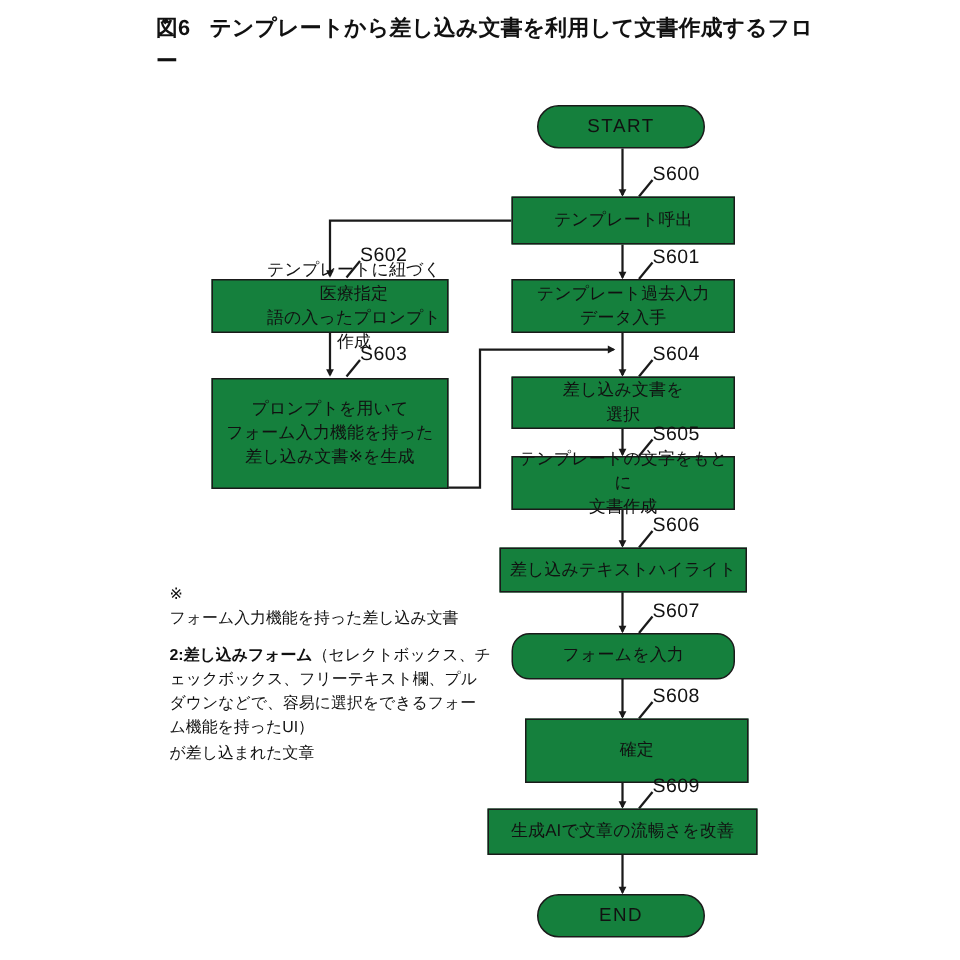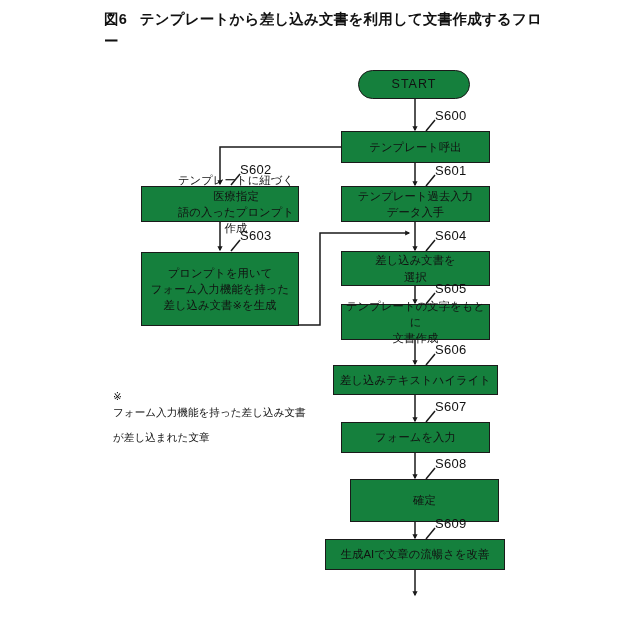--- a/index.html
+++ b/index.html
@@ -185,44 +185,48 @@
 
   <div class="node" style="left:341px; top:304px; width:149px; height:36px;">
     <span class="node-label">テンプレートの文字をもとに
 文書作成</span>
   </div>
 
   <div class="node" style="left:333px; top:365px; width:165px; height:30px;">
     <span class="node-label">差し込みテキストハイライト</span>
   </div>
 
-  <div class="node" style="left:341px; top:422px; width:149px; height:31px;">
+  <div class="node" style="left:341px; top:422px; width:149px; height:31px;border-radius:12px;">
     <span class="node-label">フォームを入力</span>
   </div>
 
   <div class="node" style="left:350px; top:479px; width:149px; height:43px;">
     <span class="node-label">確定</span>
   </div>
 
   <div class="node" style="left:325px; top:539px; width:180px; height:31px;">
     <span class="node-label">生成AIで文章の流暢さを改善</span>
   </div>
 
+  <div class="node terminator" style="left:358px; top:596px; width:112px; height:29px;">
+    <span class="node-label">END</span>
+  </div>
 
   <div class="step-tag" style="left:435px; top:108px;">S600</div>
   <div class="step-tag" style="left:435px; top:163px;">S601</div>
   <div class="step-tag" style="left:240px; top:162px;">S602</div>
   <div class="step-tag" style="left:240px; top:228px;">S603</div>
   <div class="step-tag" style="left:435px; top:228px;">S604</div>
   <div class="step-tag" style="left:435px; top:281px;">S605</div>
   <div class="step-tag" style="left:435px; top:342px;">S606</div>
   <div class="step-tag" style="left:435px; top:399px;">S607</div>
   <div class="step-tag" style="left:435px; top:456px;">S608</div>
   <div class="step-tag" style="left:435px; top:516px;">S609</div>
 
   <div id="footnote">
     <div class="fn-para">※</div>
     <div class="fn-para">フォーム入力機能を持った差し込み文書</div>
     <div class="fn-gap"></div>
+    <div class="fn-run"><span class="fn-bold">2:差し込みフォーム</span><span>（セレクトボックス、チェックボックス、フリーテキスト欄、プルダウンなどで、容易に選択をできるフォーム機能を持ったUI）</span></div>
     <div class="fn-para">が差し込まれた文章</div>
   </div>
 
 </div>
 
 </body></html>

